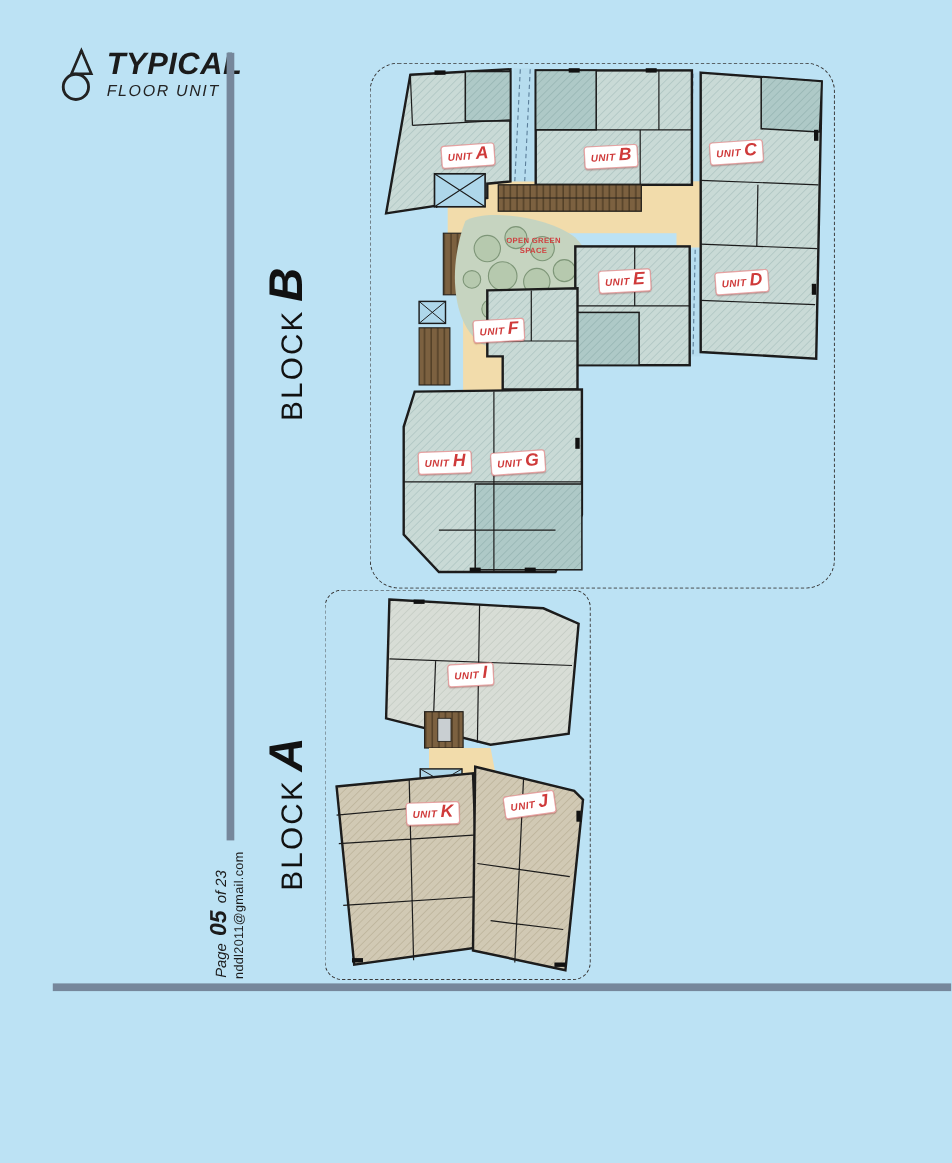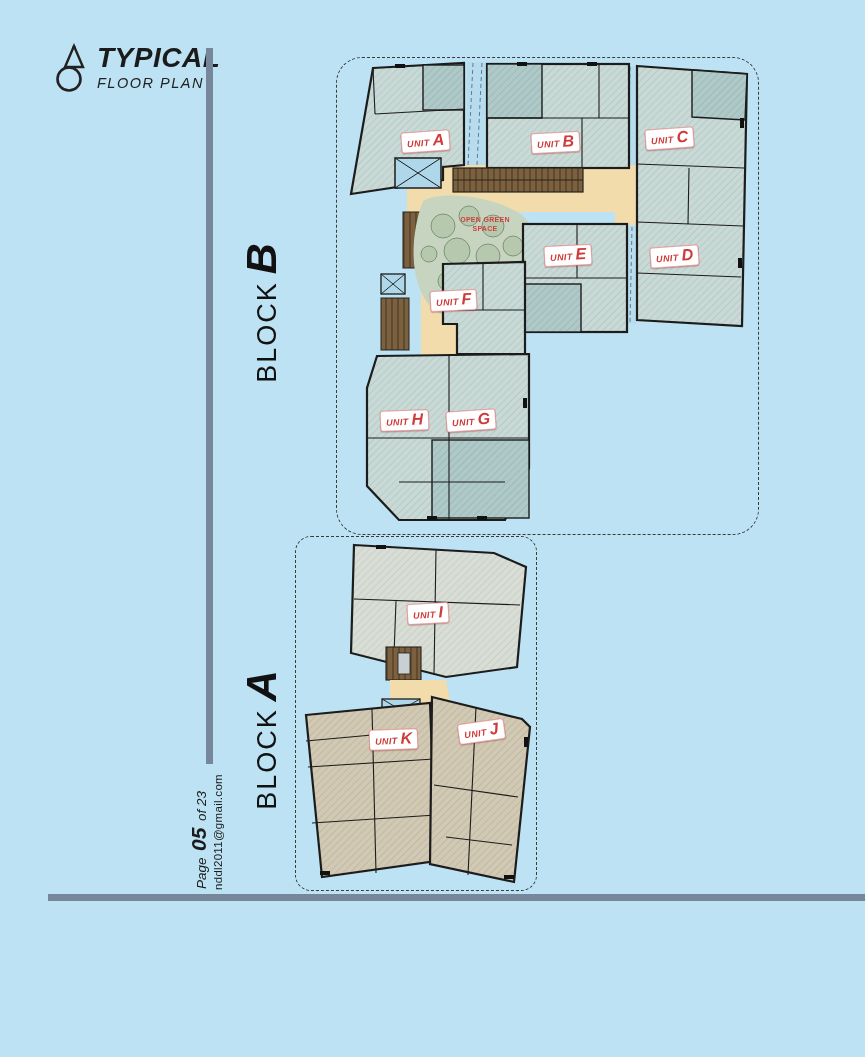--- a/index.html
+++ b/index.html
@@ -50,21 +50,21 @@
 <div class="canvas">
 
   <svg class="brand-icon" width="42" height="58" viewBox="0 0 42 58">
     <polygon points="20,4 11,25 29,25" fill="none" stroke="#222" stroke-width="2.4"></polygon>
     <circle cx="20" cy="5" r="1.6" fill="#222"></circle>
     <circle cx="15" cy="37" r="11.5" fill="none" stroke="#222" stroke-width="2.6"></circle>
   </svg>
 
   <div class="brand">
     <div class="brand-title">TYPICAL</div>
-    <div class="brand-sub">FLOOR PLAN</div>
+    <div class="brand-sub">FLOOR UNIT</div>
   </div>
 
   <div class="vbar"></div>
   <div class="hbar"></div>
 
   <div class="rot block-label" style="left:261px;top:313px;">
     <span class="bw">BLOCK</span><span class="bl2">B</span>
   </div>
   <div class="rot block-label" style="left:261px;top:740px;">
     <span class="bw">BLOCK</span><span class="bl2">A</span>

